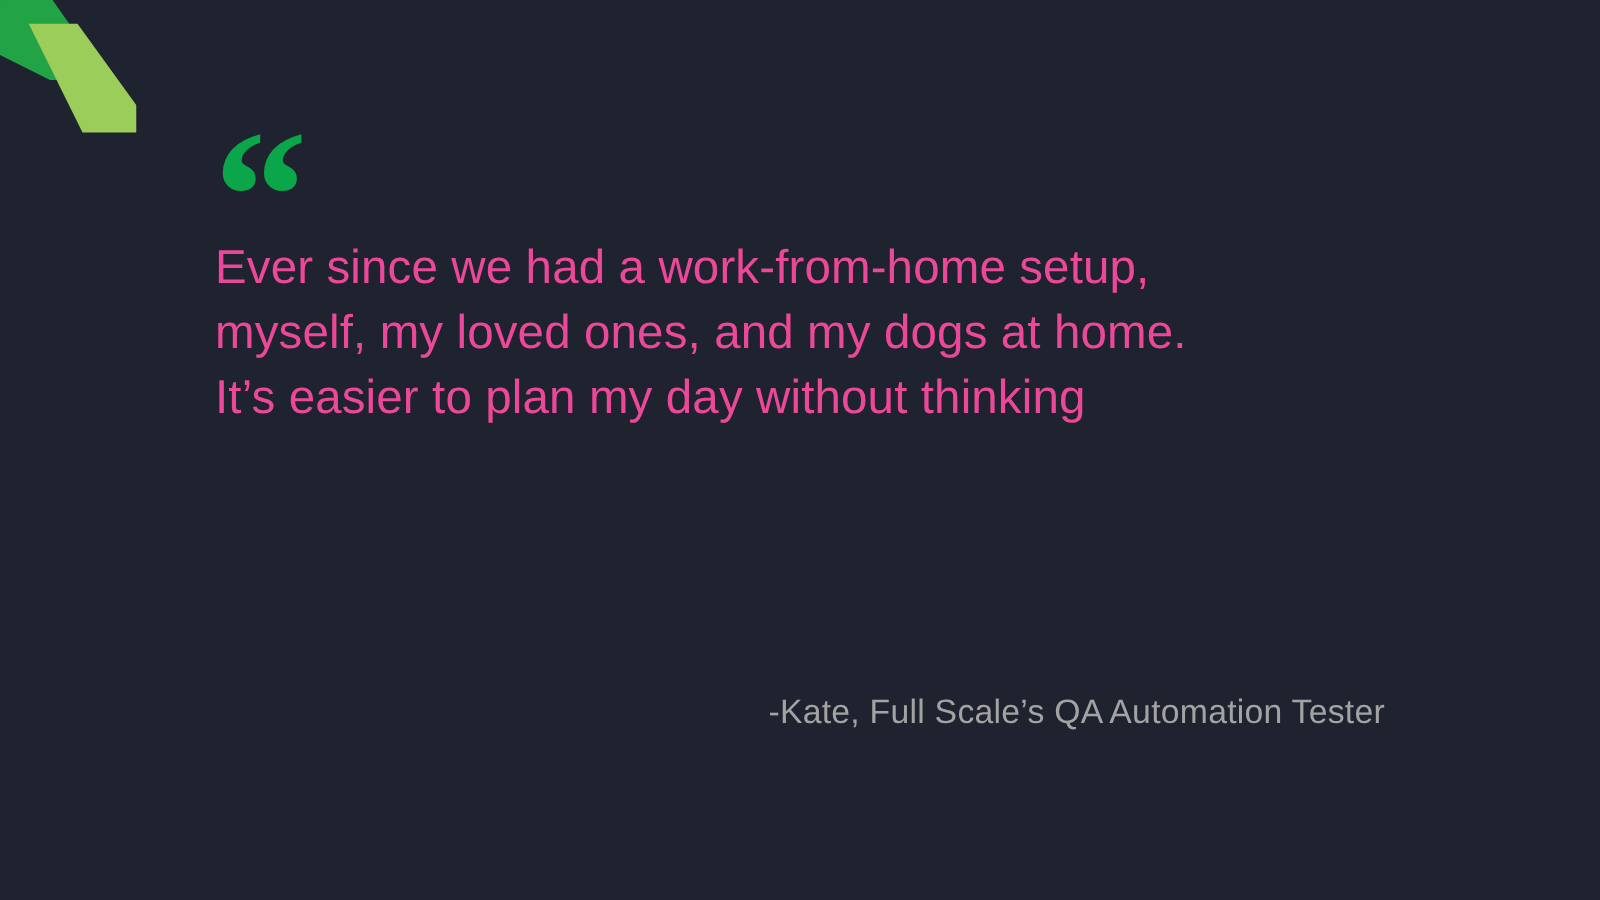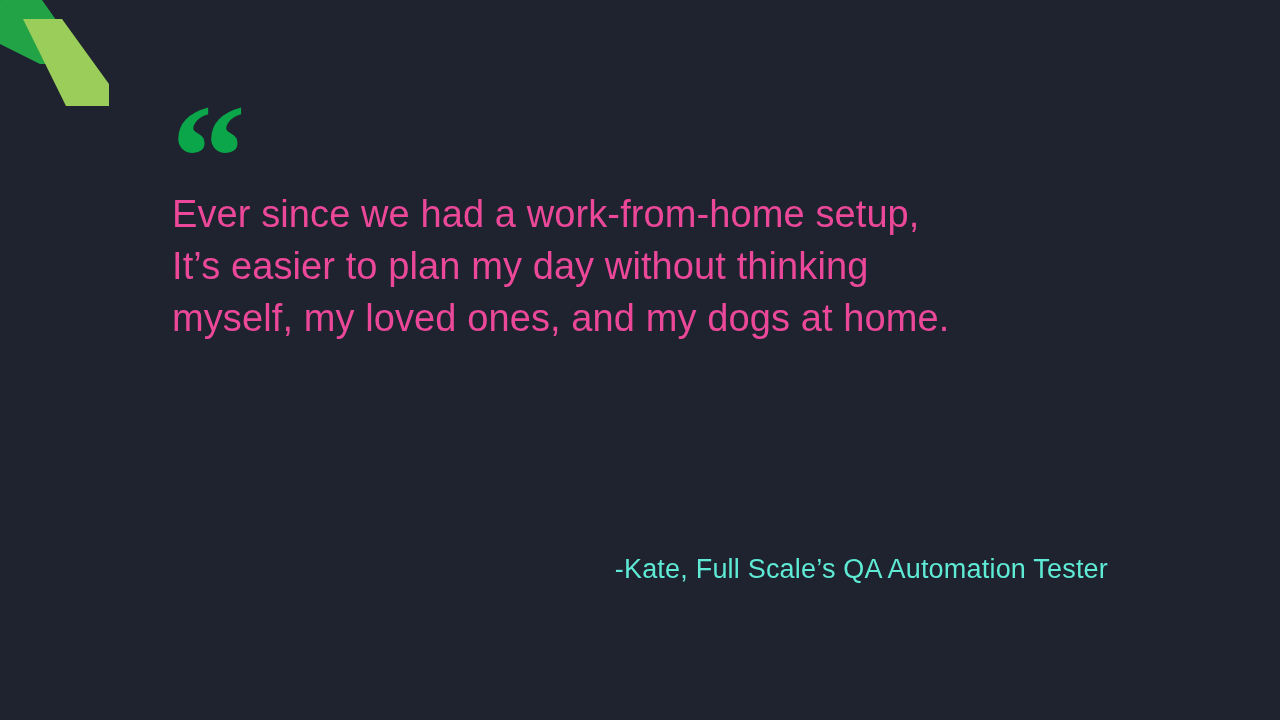--- a/index.html
+++ b/index.html
@@ -71,40 +71,40 @@
     position: absolute;
     left: 0;
     top: 551px;
     width: 1108px;
     text-align: right;
     font-family: "Liberation Sans", sans-serif;
     font-size: 27px;
     line-height: 36px;
     font-weight: 400;
     letter-spacing: 0.2px;
-    color: #5eead4;
+    color: #a3a3a3;
     white-space: pre;
   }
 </style>
 </head>
 <body>
 
 <div id="slide">
 
   <div id="corner-decoration">
     <svg width="160" height="160" viewBox="0 0 160 160" xmlns="http://www.w3.org/2000/svg">
       <polygon points="0,0 42,0 87,64 40,64" fill="#22a345"></polygon>
       <polygon points="0,0 0,44 40,64 87,64" fill="#22a345"></polygon>
       <polygon points="23,19 62,19 109,84 109,106 66,106" fill="#9bcd5a"></polygon>
     </svg>
   </div>
 
   <div id="quote-mark">“</div>
 
   <div id="quote-body">
     <div class="quote-line">Ever since we had a work-from-home setup,</div>
+    <div class="quote-line">myself, my loved ones, and my dogs at home.</div>
     <div class="quote-line">It’s easier to plan my day without thinking</div>
-    <div class="quote-line">myself, my loved ones, and my dogs at home.</div>
   </div>
 
   <div id="attribution">-Kate, Full Scale’s QA Automation Tester</div>
 
 </div>
 
 </body></html>

